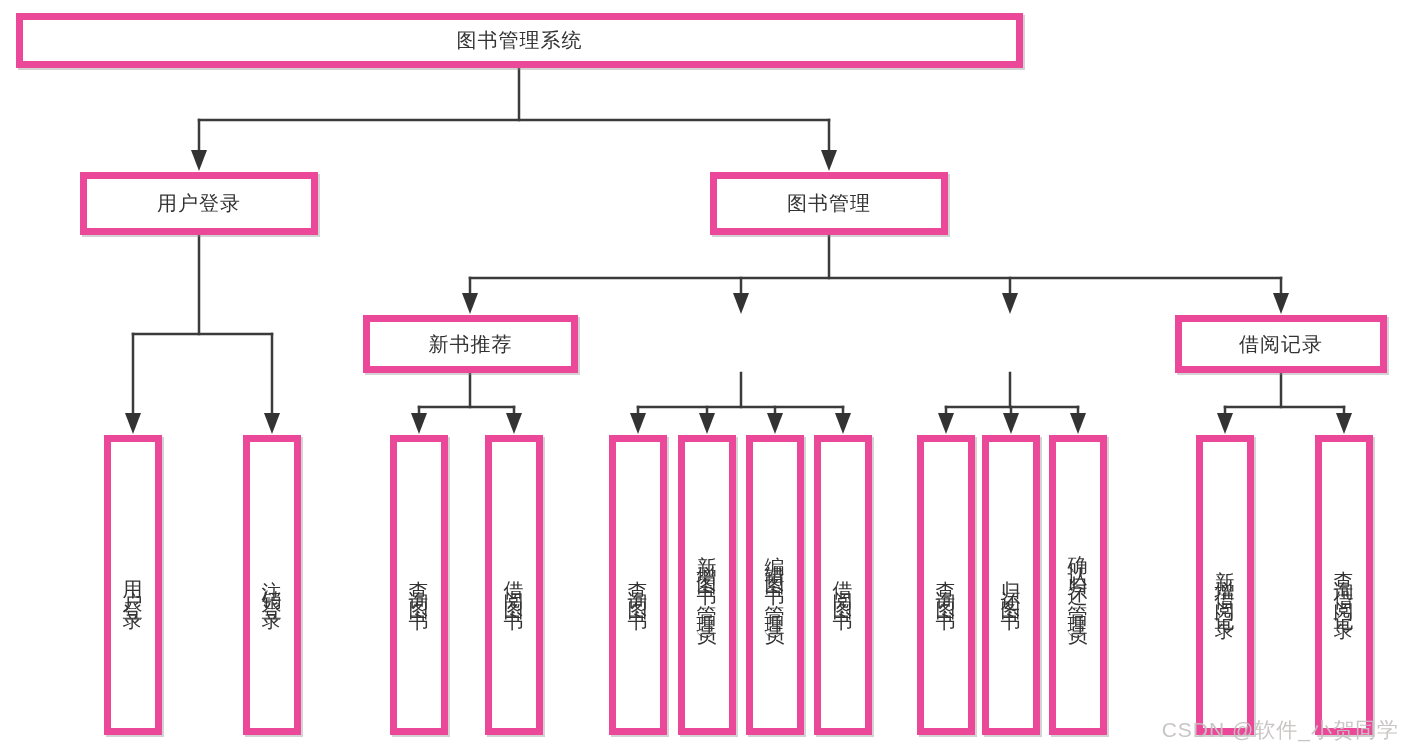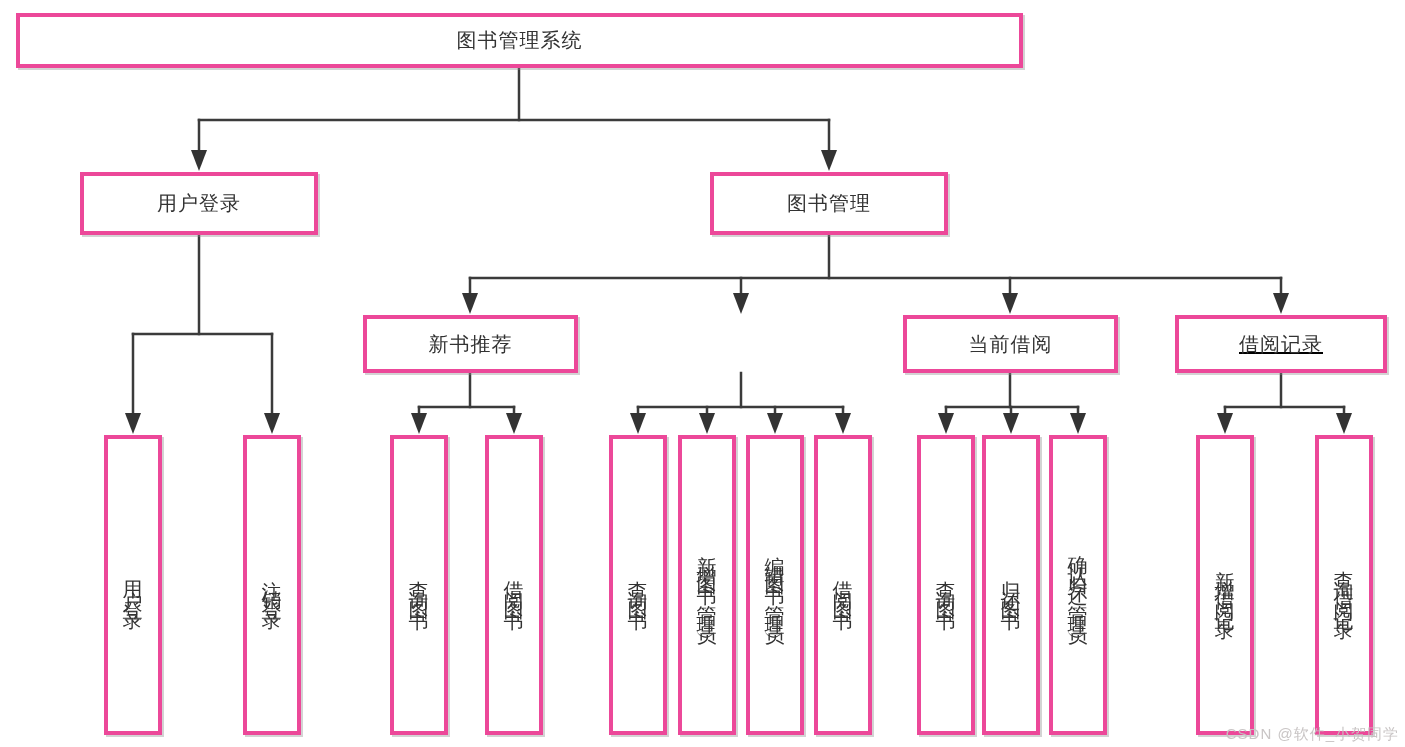--- a/index.html
+++ b/index.html
@@ -18,21 +18,21 @@
   #connectors {
     position: absolute;
     left: 0; top: 0;
     width: 1405px;
     height: 747px;
   }
   .box {
     position: absolute;
     box-sizing: border-box;
     background: #ffffff;
-    border: 4px solid #ec4899;
+    border: 7px solid #ec4899;
     box-shadow: 2px 2px 0 rgba(140,140,140,0.38);
     display: flex;
     align-items: center;
     justify-content: center;
   }
   .box .label {
     font-size: 20px;
     color: #333333;
     letter-spacing: 1px;
     white-space: nowrap;
@@ -43,21 +43,21 @@
     letter-spacing: 10px;
     font-size: 20px;
     color: #333333;
     line-height: 1;
     white-space: nowrap;
   }
   #watermark {
     position: absolute;
     right: 6px;
     bottom: 3px;
-    font-size: 15px;
+    font-size: 21px;
     color: rgba(198,194,194,0.95);
     letter-spacing: 1px;
     z-index: 10;
     pointer-events: none;
   }
 </style>
 </head>
 <body>
 
 <div id="stage">
@@ -138,24 +138,21 @@
   <div class="box" style="left:80px; top:172px; width:238px; height:63px;">
     <span class="label">用户登录</span>
   </div>
   <div class="box" style="left:363px; top:315px; width:215px; height:58px;">
     <span class="label">新书推荐</span>
   </div>
 
   <div class="box" style="left:710px; top:172px; width:238px; height:63px;">
     <span class="label">图书管理</span>
   </div>
-  <div class="box" style="left:903px; top:315px; width:215px; height:58px;">
-    <span class="label">当前借阅</span>
-  </div>
-  <div class="box" style="left:1175px; top:315px; width:212px; height:58px;text-decoration:underline;">
+  <div class="box" style="left:1175px; top:315px; width:212px; height:58px;">
     <span class="label">借阅记录</span>
   </div>
 
   <div class="box vbox" style="left:104px; top:435px; width:58px; height:300px;">
     <span class="label">用户登录</span>
   </div>
   <div class="box vbox" style="left:243px; top:435px; width:58px; height:300px;">
     <span class="label">注销登录</span>
   </div>
 

